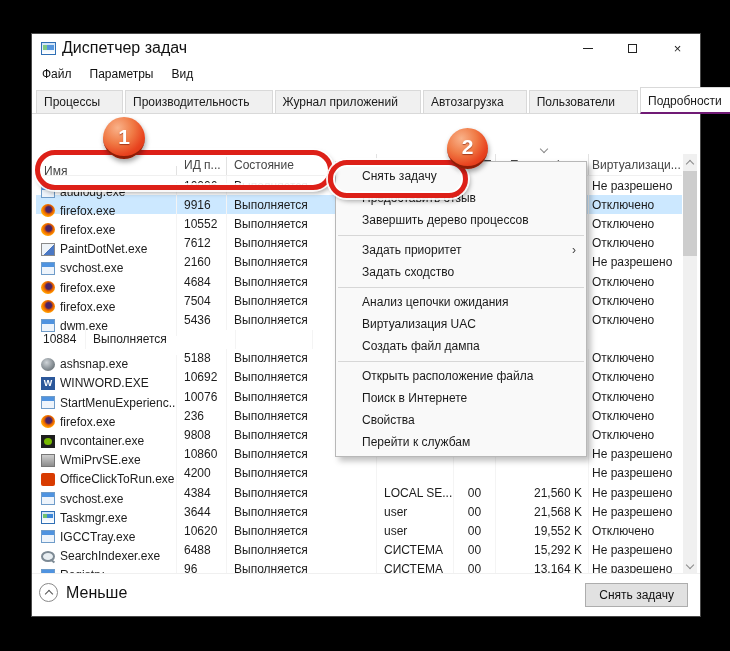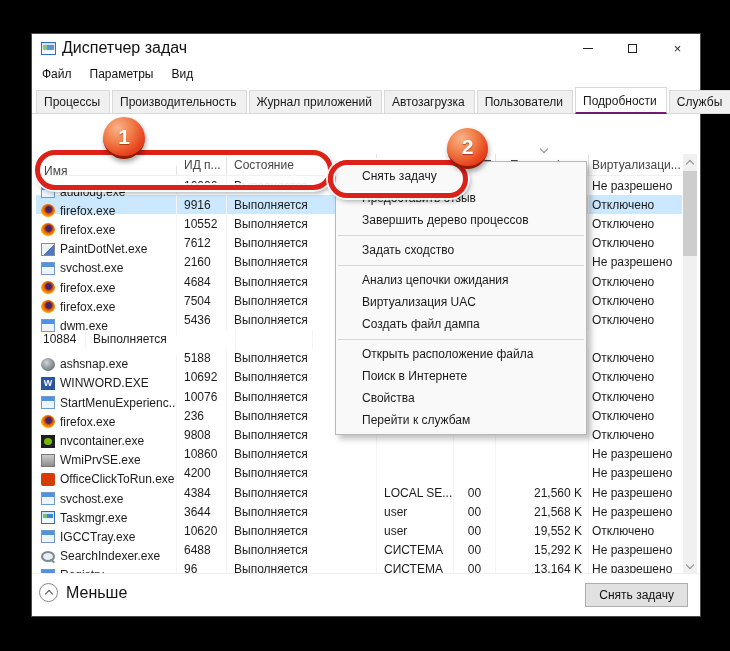--- a/index.html
+++ b/index.html
@@ -25,21 +25,21 @@
   .glyph-max { display:block; width:9px; height:9px; border:1px solid #222; }
 
   .menubar { position:absolute; left:0; top:28px; width:100%; height:24px; background:#fff;
              display:flex; align-items:center; padding-left:10px; }
   .menubar .menu-item { font-size:12px; color:#111; padding:3px 9px 3px 0; margin-right:9px; }
 
   .tabstrip { position:absolute; left:0; top:52px; width:100%; height:30px; background:#fff; }
   .tabstrip::after { content:""; position:absolute; left:0; right:0; bottom:2px; height:1px; background:#d9d9d9; }
   .tabs-inner { position:absolute; left:4px; bottom:2px; display:flex; align-items:flex-end; z-index:1; }
   .tab { font-size:12px; color:#1a1a1a; background:#f0f0f0; border:1px solid #d9d9d9;
-         padding:4px 9px 4px 7px; height:24px; margin-right:2px; white-space:nowrap; }
+         padding:4px 22px 4px 7px; height:24px; margin-right:2px; white-space:nowrap; }
   .tab.active { background:#fff; border-bottom:2px solid #701a75; height:27px; padding-top:6px;
                 position:relative; z-index:2; }
 
   
   .table-wrap { position:absolute; left:0; top:82px; width:668px; height:457px; background:#fff; }
   .thead { position:absolute; left:4px; top:38px; width:646px; height:22px; display:flex;
            border-bottom:1px solid #f0f0f0; }
   .th { font-size:12px; color:#454545; border-right:1px solid #e2e2e2; display:flex;
         align-items:center; overflow:hidden; white-space:nowrap; }
   .sort-ind { position:absolute; top:-8px; left:505px; width:10px; height:6px; }
@@ -451,20 +451,21 @@
         <span class="less-label">Меньше</span>
       </div>
       <button class="endtask-btn">Снять задачу</button>
     </div>
 
     <div class="ctx-menu">
         <div class="mitem">Снять задачу</div>
         <div class="mitem">Предоставить отзыв</div>
         <div class="mitem">Завершить дерево процессов</div>
         <div class="msep"></div>
+        <div class="mitem">Задать приоритет<span class="marrow">›</span></div>
         <div class="mitem">Задать сходство</div>
         <div class="msep"></div>
         <div class="mitem">Анализ цепочки ожидания</div>
         <div class="mitem">Виртуализация UAC</div>
         <div class="mitem">Создать файл дампа</div>
         <div class="msep"></div>
         <div class="mitem">Открыть расположение файла</div>
         <div class="mitem">Поиск в Интернете</div>
         <div class="mitem">Свойства</div>
         <div class="mitem">Перейти к службам</div>

